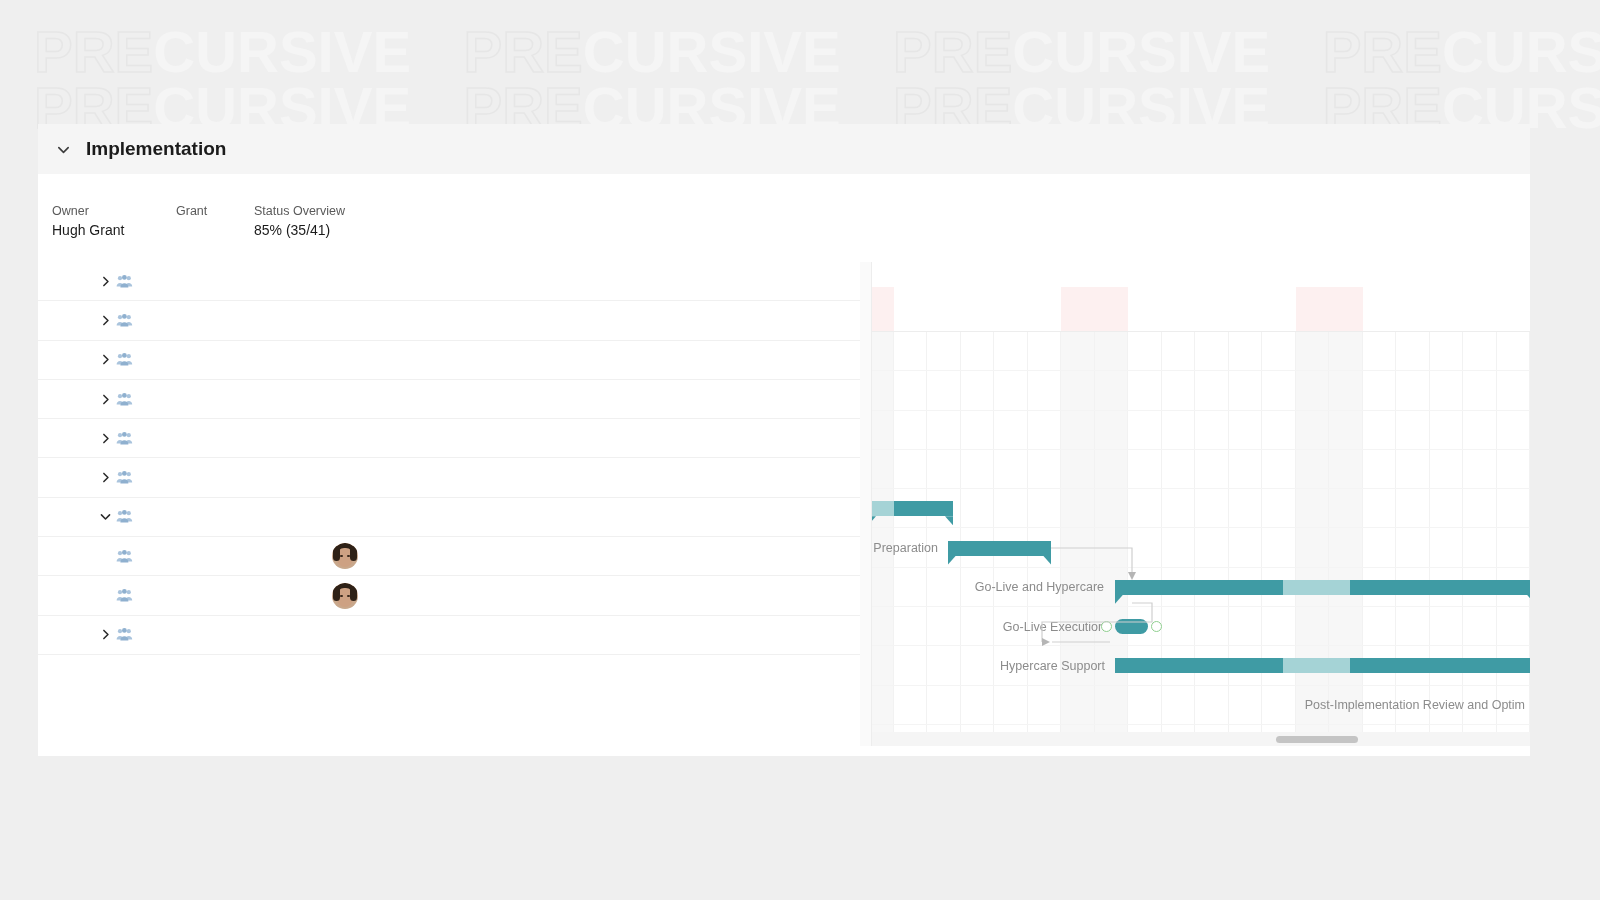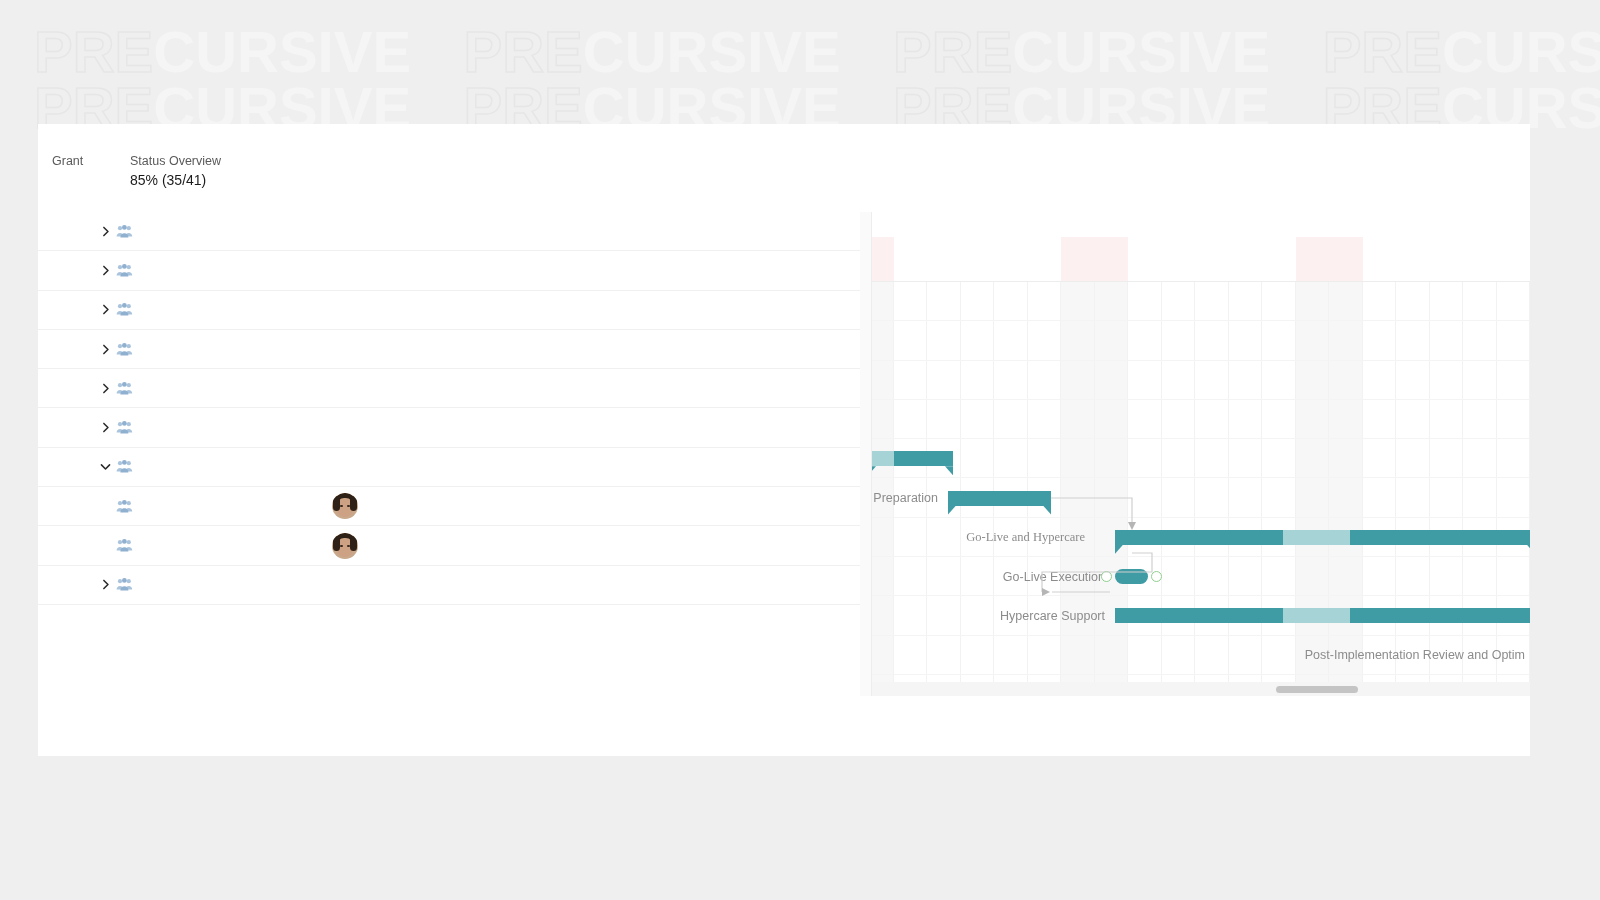--- a/index.html
+++ b/index.html
@@ -144,22 +144,34 @@
   <div class="wm-row">
     <span class="wm-word"><span class="wm-pre">PRE</span><span class="wm-cur">CURSIVE</span></span>
     <span class="wm-word"><span class="wm-pre">PRE</span><span class="wm-cur">CURSIVE</span></span>
     <span class="wm-word"><span class="wm-pre">PRE</span><span class="wm-cur">CURSIVE</span></span>
     <span class="wm-word"><span class="wm-pre">PRE</span><span class="wm-cur">CURSIVE</span></span>
   </div>
 </div>
 
 <div id="card">
 
+  <div id="section-header">
+    <div id="collapse-chevron">
+      <svg width="15" height="15" viewBox="0 0 16 16" aria-hidden="true">
+          <path d="M3 6 L8 11 L13 6" fill="none" stroke="currentColor" stroke-width="1.7" stroke-linecap="round" stroke-linejoin="round"></path>
+        </svg>
+    </div>
+    <div id="section-title">Implementation</div>
+  </div>
 
   <div id="meta-row">
+    <div class="meta-block owner">
+      <div class="meta-label">Owner</div>
+      <div class="meta-value">Hugh Grant</div>
+    </div>
     <div class="meta-block stage">
       <div class="meta-label">Grant</div>
       <div class="meta-value"></div>
     </div>
     <div class="meta-block">
       <div class="meta-label">Status Overview</div>
       <div class="meta-value">85% (35/41)</div>
     </div>
   </div>
 
@@ -558,21 +570,21 @@
               <div class="fill" style="left:26px"></div>
               <div class="cap-l"></div>
               <div class="cap-r"></div>
             </div>
             <div class="bar-label" style="top: 216px; right: 592px;">e Preparation</div>
             <div class="bar summary" style="left: 88px; top: 208.5px; width: 103px;">
               <div class="fill"></div>
               <div class="cap-l"></div>
               <div class="cap-r"></div>
             </div>
-            <div class="bar-label" style="top: 255.3px; right: 445px; font-family: Liberation Serif, serif;">Go-Live and Hypercare</div>
+            <div class="bar-label" style="top: 255.3px; right: 426px;">Go-Live and Hypercare</div>
             <div class="bar summary" style="left: 255px; top: 247.8px; width: 420px;">
               <div class="fill" style="left:0;width:168px"></div>
               <div class="fill light" style="left:168px;width:67px"></div>
               <div class="fill" style="left:235px"></div>
               <div class="cap-l"></div>
               <div class="cap-r"></div>
             </div>
             <div class="bar-label" style="top: 294.6px; right: 425px;">Go-Live Execution</div>
             <div class="bar milestone-bar" style="left: 255px; top: 287.1px; width: 33px;">
               <div class="fill"></div>

